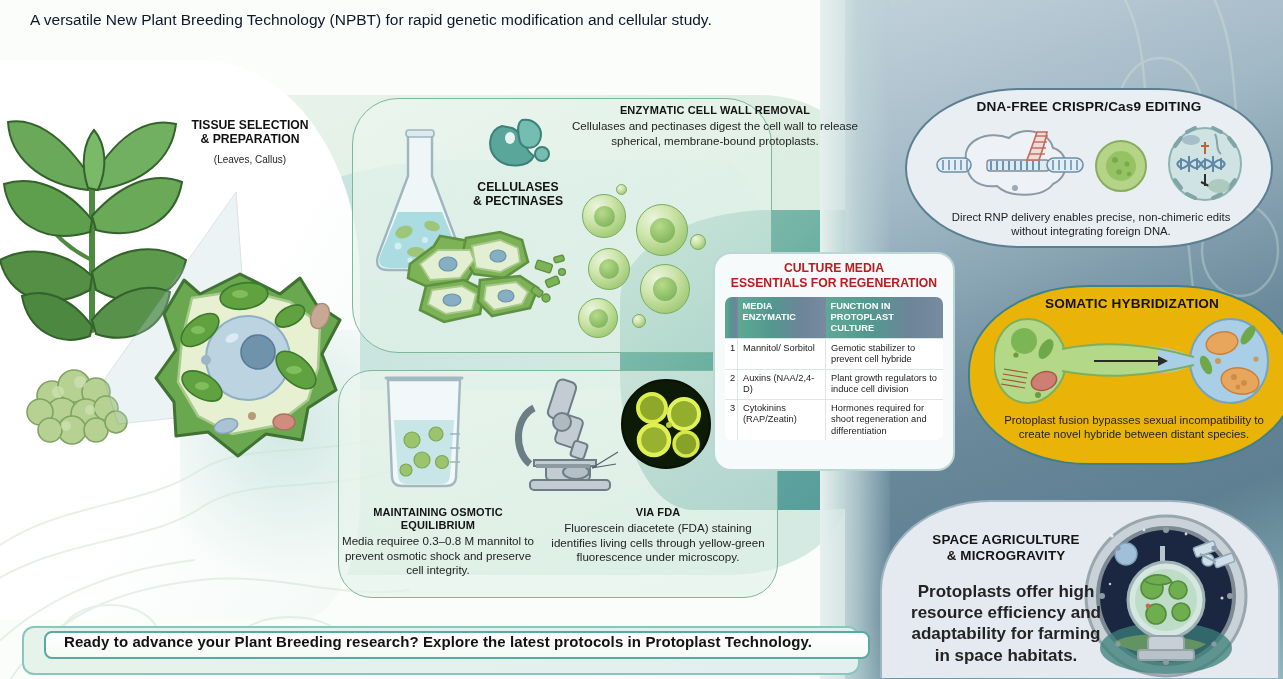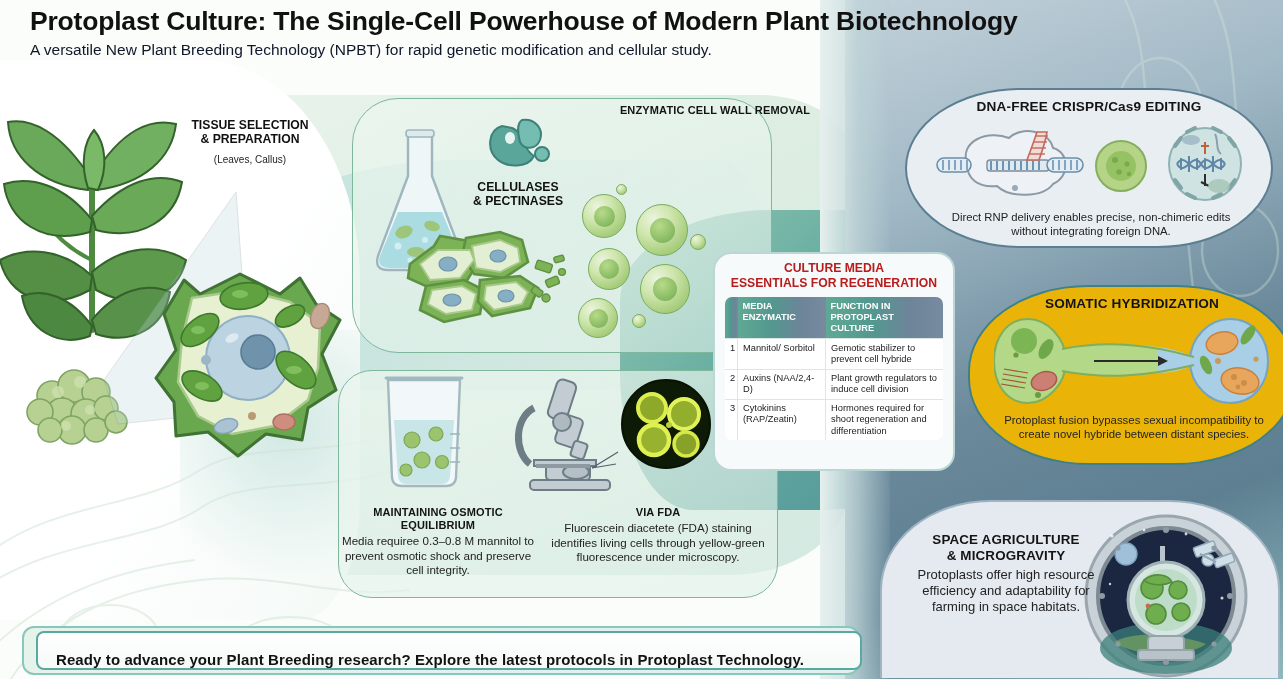--- a/index.html
+++ b/index.html
@@ -128,24 +128,24 @@
     background: radial-gradient(circle at 33% 28%, #eaf4dd 0%, #cfe6ad 36%, #a8ce7e 72%, #8cbb68 100%);
     border: 1.6px solid #7aab5f;
   }
   .sphere .core {
     position: absolute; left: 26%; top: 26%; width: 50%; height: 50%;
     border-radius: 50%;
     background: radial-gradient(circle at 38% 32%, #b5da86, #7fb45c 75%);
     opacity: .95;
   }
   .cta {
-    position: absolute; left: 36px; top: 631px; width: 826px; height: 39px;
+    position: absolute; left: 44px; top: 631px; width: 826px; height: 28px;
     background: linear-gradient(180deg, #ffffff, #f4faf6);
     border: 2.4px solid #5aa8a2; border-radius: 8px; z-index: 40;
-    display: flex; align-items: flex-end; padding-left: 18px;
+    display: flex; align-items: flex-start; padding-left: 18px;
   }
   .cta-outer {
     position: absolute; left: 22px; top: 626px; width: 838px; height: 49px;
     border: 2px solid #89c6bb; border-radius: 12px; z-index: 39;
     background: linear-gradient(90deg, #e6f3ea, #dff0ef);
   }
   .cta-text { font-weight: bold; font-size: 15px; color: #121212; letter-spacing: .1px; }
 
   .label-small { position: absolute; z-index: 22; }
   .lbl-bold { font-weight: bold; font-size: 12.2px; text-align: center; line-height: 1.18; color: #111; }
@@ -178,21 +178,20 @@
       <g fill="none" stroke="#dbe9de" stroke-width="2.4">
         <path d="M30 -10 C70 60 40 120 80 180 C110 230 90 290 120 340"></path>
         <path d="M120 -10 C160 70 130 130 170 195"></path>
         <ellipse cx="70" cy="110" rx="42" ry="52"></ellipse>
         <ellipse cx="150" cy="250" rx="38" ry="46"></ellipse>
       </g>
     </svg>
   </div>
 
   <div class="header">
-    <div class="title">Protoplast Culture: The Single-Cell Powerhouse of Modern Plant Biotechnology</div>
     <div class="subtitle">A versatile New Plant Breeding Technology (NPBT) for rapid genetic modification and cellular study.</div>
   </div>
 
   <div class="mintbox" id="mint-enzymatic"></div>
   <div class="mintbox" id="mint-lower"></div>
 
   <svg class="ill" style="left:0px; top:80px;" width="360" height="450" viewBox="0 0 360 450">
 
     <path d="M92 250 C92 190 92 140 92 96" stroke="#4e8a3f" stroke-width="6" fill="none" stroke-linecap="round"></path>
     <path d="M92 180 C70 170 55 155 44 140" stroke="#4e8a3f" stroke-width="4" fill="none"></path>
@@ -299,20 +298,21 @@
     <ellipse cx="26" cy="20" rx="5" ry="6" fill="#e6f4f1"></ellipse>
   </svg>
 
   <div class="label-small" style="left:438px; top:180px; width:160px;">
     <div class="lbl-bold">CELLULASES</div>
     <div class="lbl-bold">&amp; PECTINASES</div>
   </div>
 
   <div class="label-small" style="left:548px; top:104px; width:334px;">
     <div class="blk-title">ENZYMATIC CELL WALL REMOVAL</div>
+    <div class="blk-body" style="padding:0 12px;">Cellulases and pectinases digest the cell wall to release spherical, membrane-bound protoplasts.</div>
   </div>
 
   <svg class="ill" style="left:396px; top:216px;" width="180" height="120" viewBox="0 0 180 120">
     <g stroke="#5f9142" stroke-width="2.6" fill="#7cb356">
       <path d="M14 48 L38 30 L44 20 L78 26 L86 40 L70 66 L34 72 L12 62 Z"></path>
       <path d="M70 22 L104 16 L126 24 L132 46 L108 62 L78 58 L66 40 Z"></path>
       <path d="M30 70 L68 64 L88 74 L84 98 L48 106 L24 94 Z"></path>
       <path d="M84 64 L124 60 L142 72 L134 92 L96 100 L82 86 Z"></path>
     </g>
     <g fill="#e3efd2" stroke="#a9c98a" stroke-width="1.8">
@@ -583,21 +583,21 @@
       <path d="M100 46 L172 46" stroke="#2a2a2a" stroke-width="2"></path>
       <path d="M164 41 L174 46 L164 51 Z" fill="#2a2a2a"></path>
     </svg>
     <div class="blk-body" style="position:absolute; left:24px; top:124px; width:280px; font-size:11.4px;">Protoplast fusion bypasses sexual incompatibility to create novel hybride between distant species.</div>
   </div>
 
   <div class="card" id="card-space">
     <div class="label-small" style="position:absolute; left:26px; top:30px; width:196px;">
       <div class="blk-title" style="font-size:13.4px;">SPACE AGRICULTURE</div>
       <div class="blk-title" style="font-size:13.4px;">&amp; MICROGRAVITY</div>
-      <div class="blk-body" style="font-size:13px; margin-top:3px;">Protoplasts offer high resource efficiency and adaptability for farming in space habitats.</div>
+      <div class="blk-body" style="font-size:17px; margin-top:17px;font-weight:bold;">Protoplasts offer high resource efficiency and adaptability for farming in space habitats.</div>
     </div>
     <svg style="position:absolute; left:200px; top:10px;" width="168" height="168" viewBox="0 0 168 168">
       <circle cx="84" cy="84" r="80" fill="#c9d2d8" stroke="#9aa6ae" stroke-width="3"></circle>
       <circle cx="84" cy="84" r="68" fill="#1b2740" stroke="#7d8a94" stroke-width="4"></circle>
       <path d="M16 100 A68 68 0 0 0 152 100 A68 68 0 0 1 16 100 Z" fill="#2f6f86" opacity=".9"></path>
       <ellipse cx="84" cy="136" rx="66" ry="26" fill="#3b7f7a" opacity=".75"></ellipse>
       <path d="M32 130 C56 118 94 122 124 132 C104 146 56 146 32 130 Z" fill="#6d9b62" opacity=".85"></path>
       <circle cx="44" cy="42" r="11" fill="#9fc0d8" stroke="#7ea2bd" stroke-width="1.4"></circle>
       <g fill="#cfe0ea" stroke="#93a7b5" stroke-width="1.4">
         <rect x="112" y="32" width="22" height="10" rx="2" transform="rotate(-20 123 37)"></rect>

